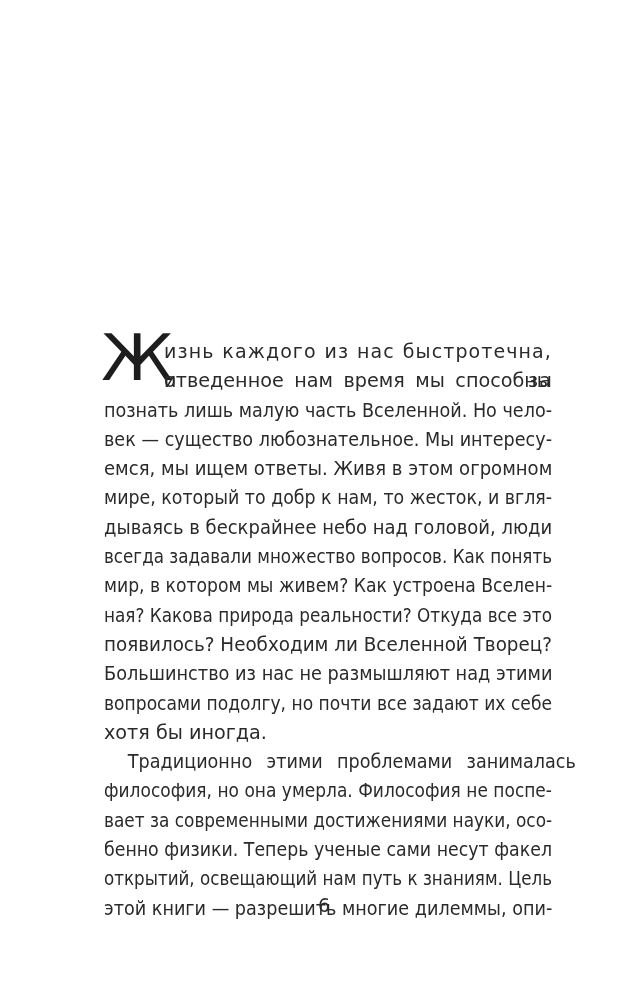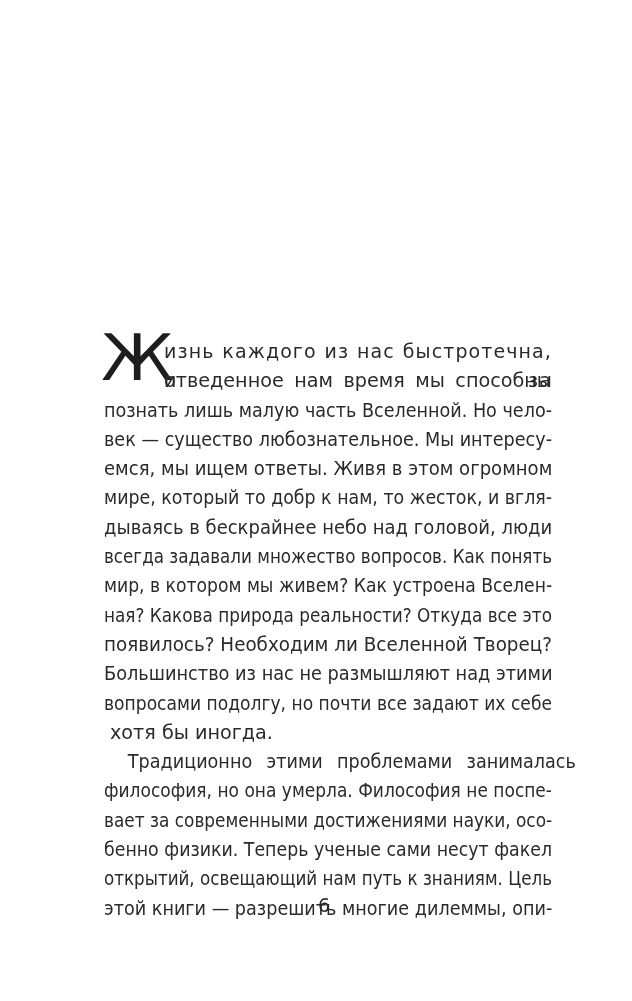--- a/index.html
+++ b/index.html
@@ -34,21 +34,20 @@
     .line {
       display: block;
       height: 29.3px;
       white-space: nowrap;
       text-align: justify;
       text-align-last: justify;
       overflow: visible;
     }
     .line.last {
       text-align-last: left;
-      margin-left: 6px;
     }
     .line.indent {
       padding-left: 26px;
     }
     .line.after-cap {
       padding-left: 60px;
     }
     .smallcaps {
       font-size: 19px;
       letter-spacing: 1.1px;

